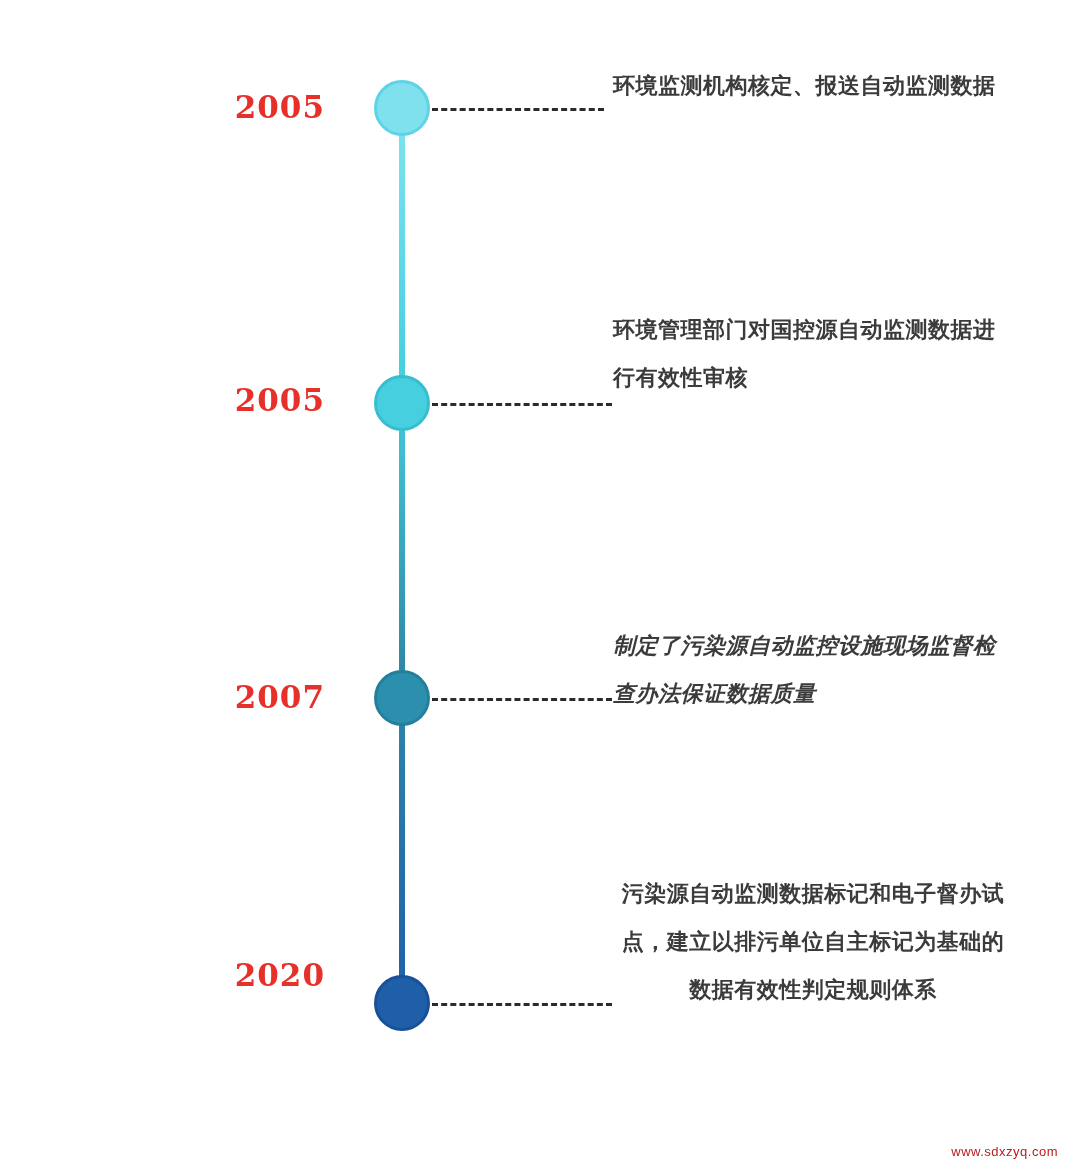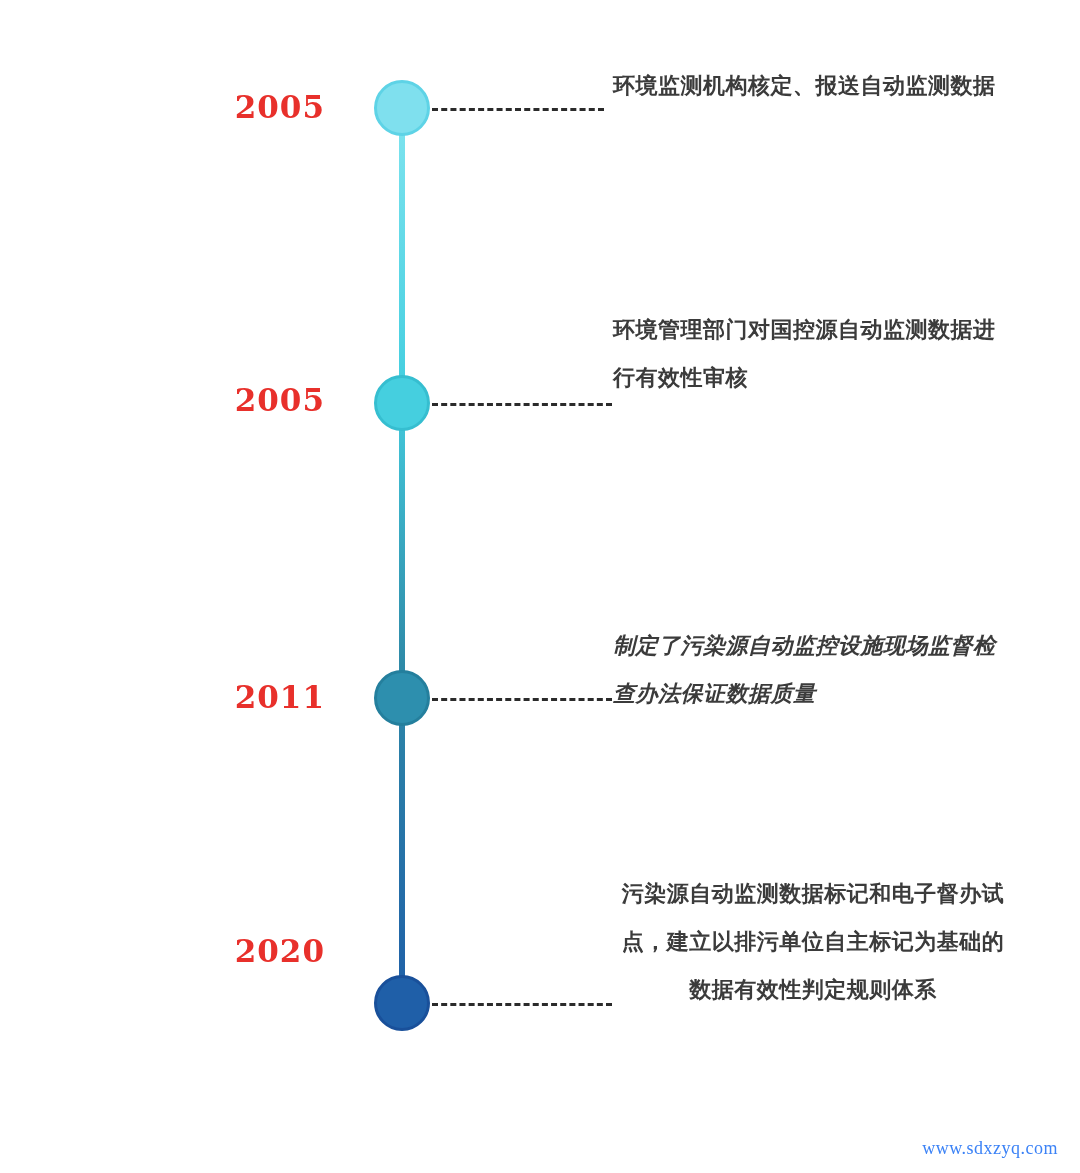--- a/index.html
+++ b/index.html
@@ -74,24 +74,23 @@
     font-size: 22px;
     font-weight: bold;
     line-height: 48px;
     letter-spacing: 0.5px;
   }
 
   .watermark {
     position: absolute;
     right: 22px;
     bottom: 14px;
-    color: #3b82f6;
-    font-size: 18px;
+    color: #b91c1c;
+    font-size: 13px;
     letter-spacing: 0.5px;
-    font-family: Liberation Serif, serif;
   }
 </style>
 </head>
 <body>
 
 <div id="timeline">
 
   <div class="spine"></div>
 
   <div class="milestone">
@@ -102,27 +101,27 @@
   </div>
 
   <div class="milestone">
     <div class="year" style="top:385px;">2005</div>
     <div class="dot" style="left:374px; top:375px; width:56px; height:56px; background:#45cfdf; border:3px solid #36bed0;"></div>
     <div class="dashes" style="left:432px; top:403px; width:180px;"></div>
     <div class="desc" style="top:306px;">环境管理部门对国控源自动监测数据进行有效性审核</div>
   </div>
 
   <div class="milestone">
-    <div class="year" style="top:682px;">2011</div>
+    <div class="year" style="top:682px;">2007</div>
     <div class="dot" style="left:374px; top:670px; width:56px; height:56px; background:#2d8fae; border:3px solid #247f9d;"></div>
     <div class="dashes" style="left:432px; top:698px; width:180px;"></div>
     <div class="desc" style="top:622px;font-style:italic;">制定了污染源自动监控设施现场监督检查办法保证数据质量</div>
   </div>
 
   <div class="milestone">
-    <div class="year" style="top:936px;">2020</div>
+    <div class="year" style="top:960px;">2020</div>
     <div class="dot" style="left:374px; top:975px; width:56px; height:56px; background:#1f5fa8; border:3px solid #19509a;"></div>
     <div class="dashes" style="left:432px; top:1003px; width:180px;"></div>
     <div class="desc" style="top:870px;text-align:center;">污染源自动监测数据标记和电子督办试点，建立以排污单位自主标记为基础的数据有效性判定规则体系</div>
   </div>
 
   <div class="watermark">www.sdxzyq.com</div>
 </div>
 
 </body></html>

